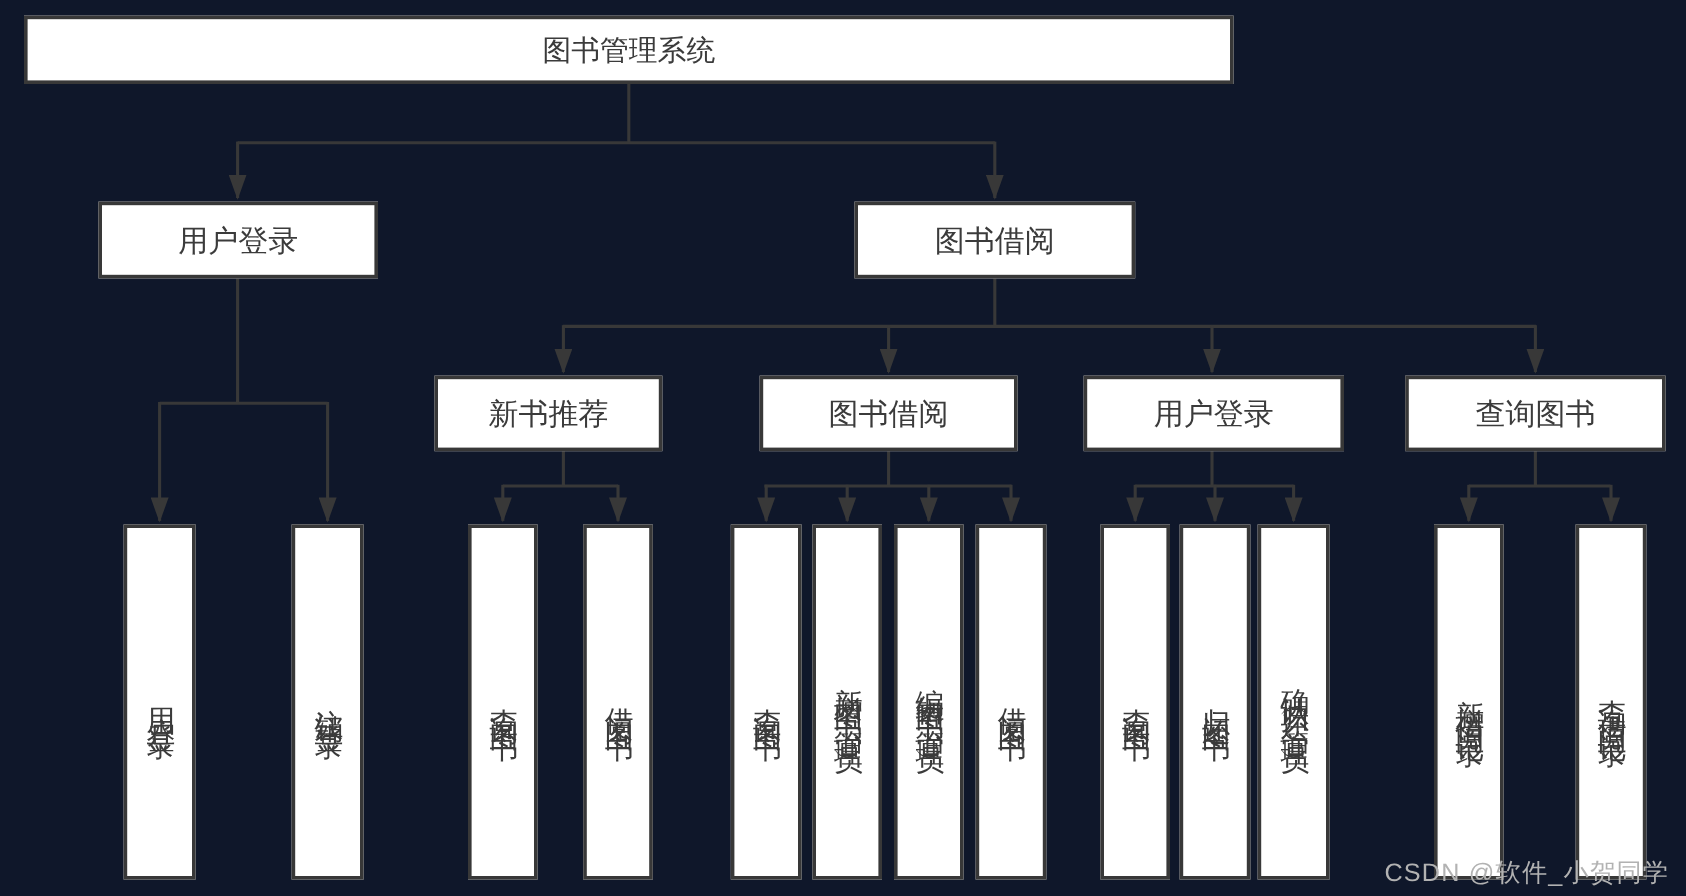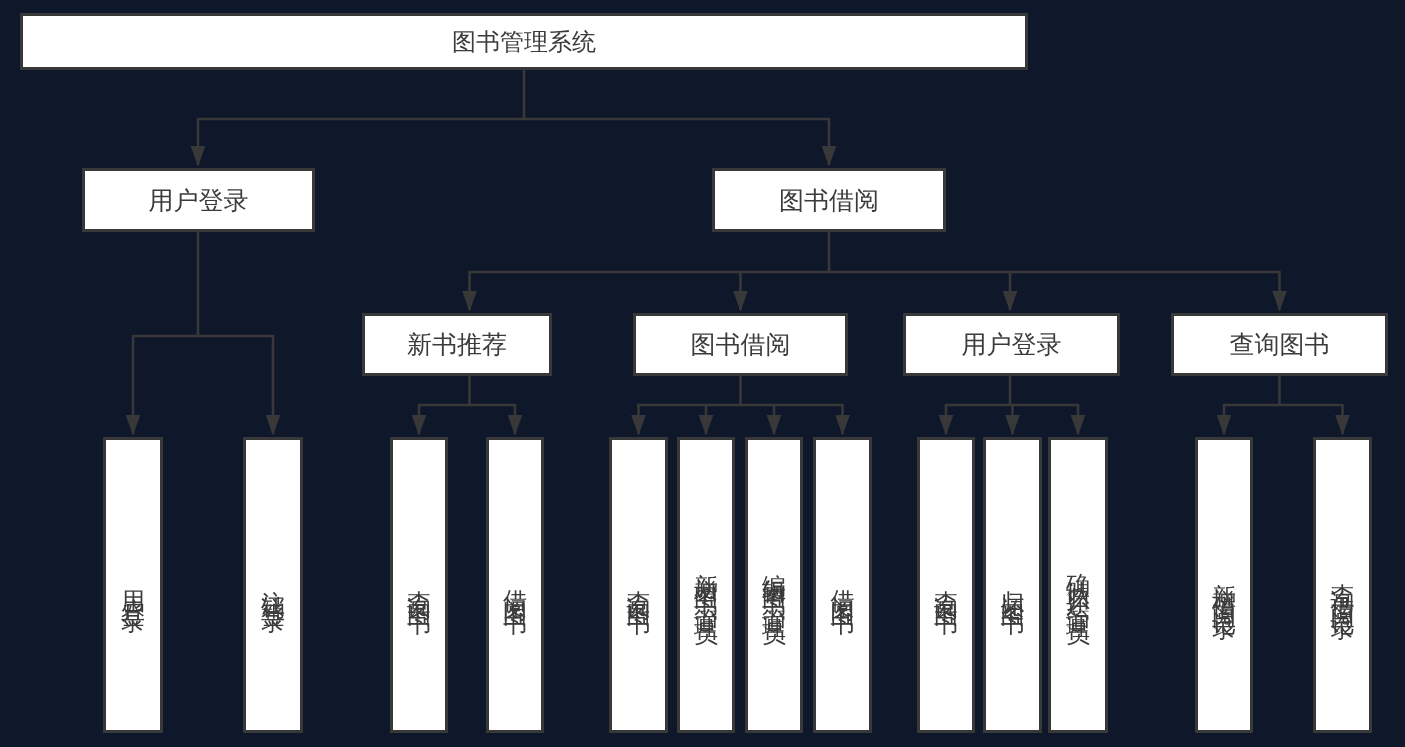--- a/index.html
+++ b/index.html
@@ -130,14 +130,15 @@
   <div class="box leaf" style="left:745px; width:58px;">编辑图书（管理员）</div>
   <div class="box leaf" style="left:813px; width:59px;">借阅图书</div>
 
   <div class="box leaf" style="left:917px; width:58px;">查询图书</div>
   <div class="box leaf" style="left:983px; width:59px;">归还图书</div>
   <div class="box leaf" style="left:1048px; width:60px;">确认归还（管理员）</div>
 
   <div class="box leaf" style="left:1195px; width:58px;">新增借阅记录</div>
   <div class="box leaf" style="left:1313px; width:59px;">查询借阅记录</div>
 
+  <div class="watermark">CSDN @软件_小贺同学</div>
 
 </div>
 
 </body></html>

